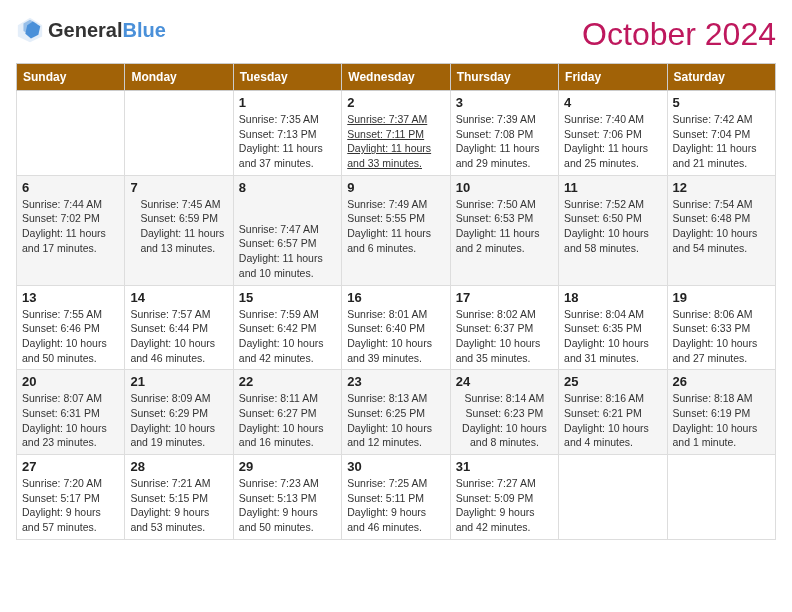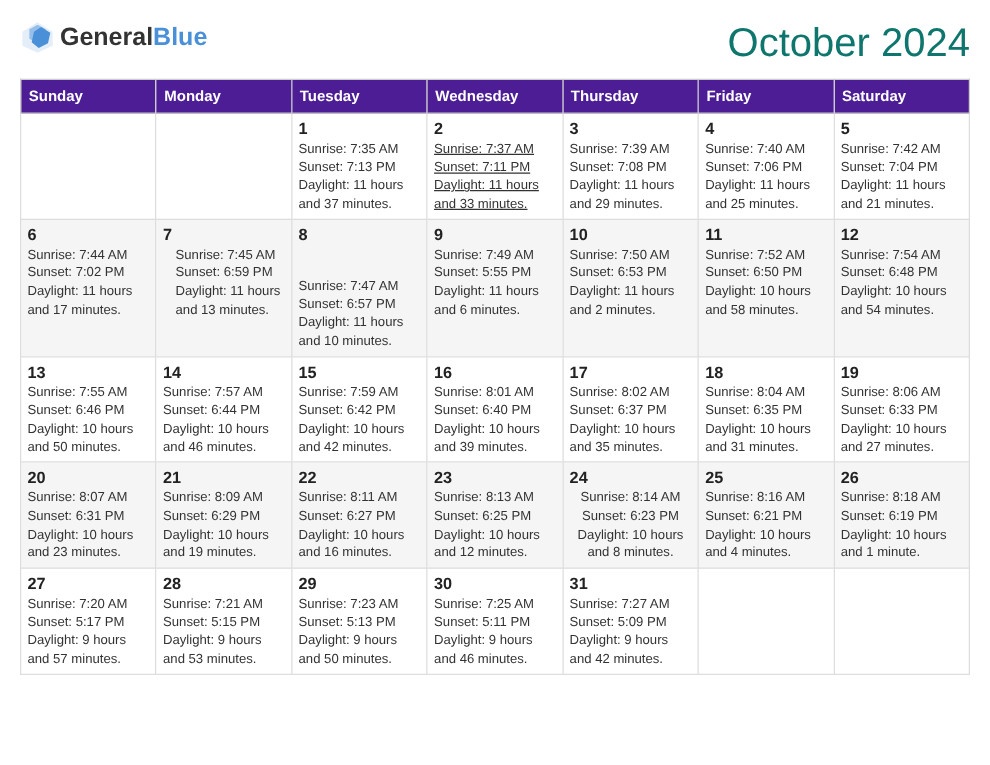--- a/index.html
+++ b/index.html
@@ -34,34 +34,34 @@
     }
     .logo-icon {
       width: 28px;
       height: 28px;
     }
     .title-block {
       text-align: right;
     }
     .month-title {
       font-size: 32px;
-      color: #0f766e;
+      color: #be185d;
       font-weight: normal;
     }
     .location-title {
       font-size: 16px;
       color: #555;
     }
     .calendar {
       width: 100%;
       border-collapse: collapse;
       font-size: 11px;
     }
     .calendar th {
-      background-color: #4c1d95;
+      background-color: #a16207;
       color: #fff;
       text-align: left;
       padding: 6px 6px;
       font-size: 12px;
       font-weight: bold;
       border: 1px solid #ccc;
     }
     .calendar td {
       border: 1px solid #ddd;
       vertical-align: top;

